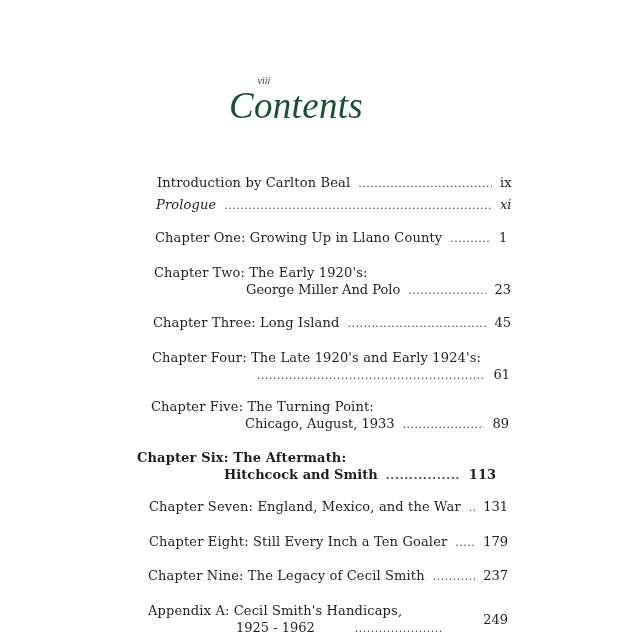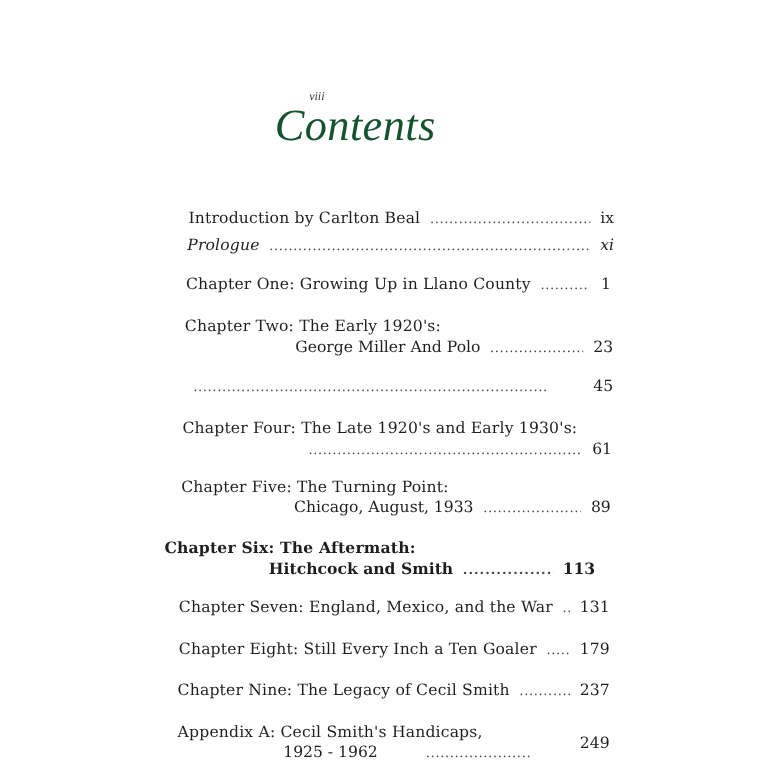--- a/index.html
+++ b/index.html
@@ -18,21 +18,21 @@
     }
     .entry { position: absolute; font-size: 13px; line-height: 17px; white-space: nowrap; }
     .line { display: flex; align-items: baseline; }
     .label { flex: 0 0 auto; letter-spacing: 0.15px; }
     .cont { flex: 0 0 auto; }
     .dots {
       flex: 1 1 auto; overflow: hidden; margin: 0 8px; color: #444;
       font-size: 11px; letter-spacing: 1.2px; white-space: nowrap;
     }
     .dots::before { content: ". . . . . . . . . . . . . . . . . . . . . . . . . . . . . . . . . . . . . . . . . . . . . . . . . . . . . . . . . . . . . . . . . . . . . . . . . ."; letter-spacing: -1.5px; }
-    .page { flex: 0 0 auto; text-align: center; min-width: 12px; }
+    .page { flex: 0 0 auto; text-align: left; min-width: 12px; }
   </style>
 </head>
 <body>
 
 <div class="folio">viii</div>
 <div class="title">Contents</div>
 
 <div class="entry" style="left:157px; top:174px; width:355px;">
   <div class="line">
     <span class="label">Introduction by Carlton Beal</span>
@@ -63,28 +63,29 @@
   </div>
   <div class="line" style="padding-left:92px;">
     <span class="cont">George Miller And Polo</span>
     <span class="dots"></span>
     <span class="page">23</span>
   </div>
 </div>
 
 <div class="entry" style="left:153px; top:314px; width:358px;">
   <div class="line">
+    <span class="label">Chapter Three: Long Island</span>
     <span class="dots"></span>
     <span class="page">45</span>
   </div>
 </div>
 
 <div class="entry" style="left:152px; top:349px; width:358px;">
   <div class="line">
-    <span class="label">Chapter Four: The Late 1920's and Early 1930's:</span>
+    <span class="label">Chapter Four: The Late 1920's and Early 1924's:</span>
   </div>
   <div class="line" style="padding-left:97px;">
     <span class="dots"></span>
     <span class="page">61</span>
   </div>
 </div>
 
 <div class="entry" style="left:151px; top:398px; width:358px;">
   <div class="line">
     <span class="label">Chapter Five: The Turning Point:</span>

